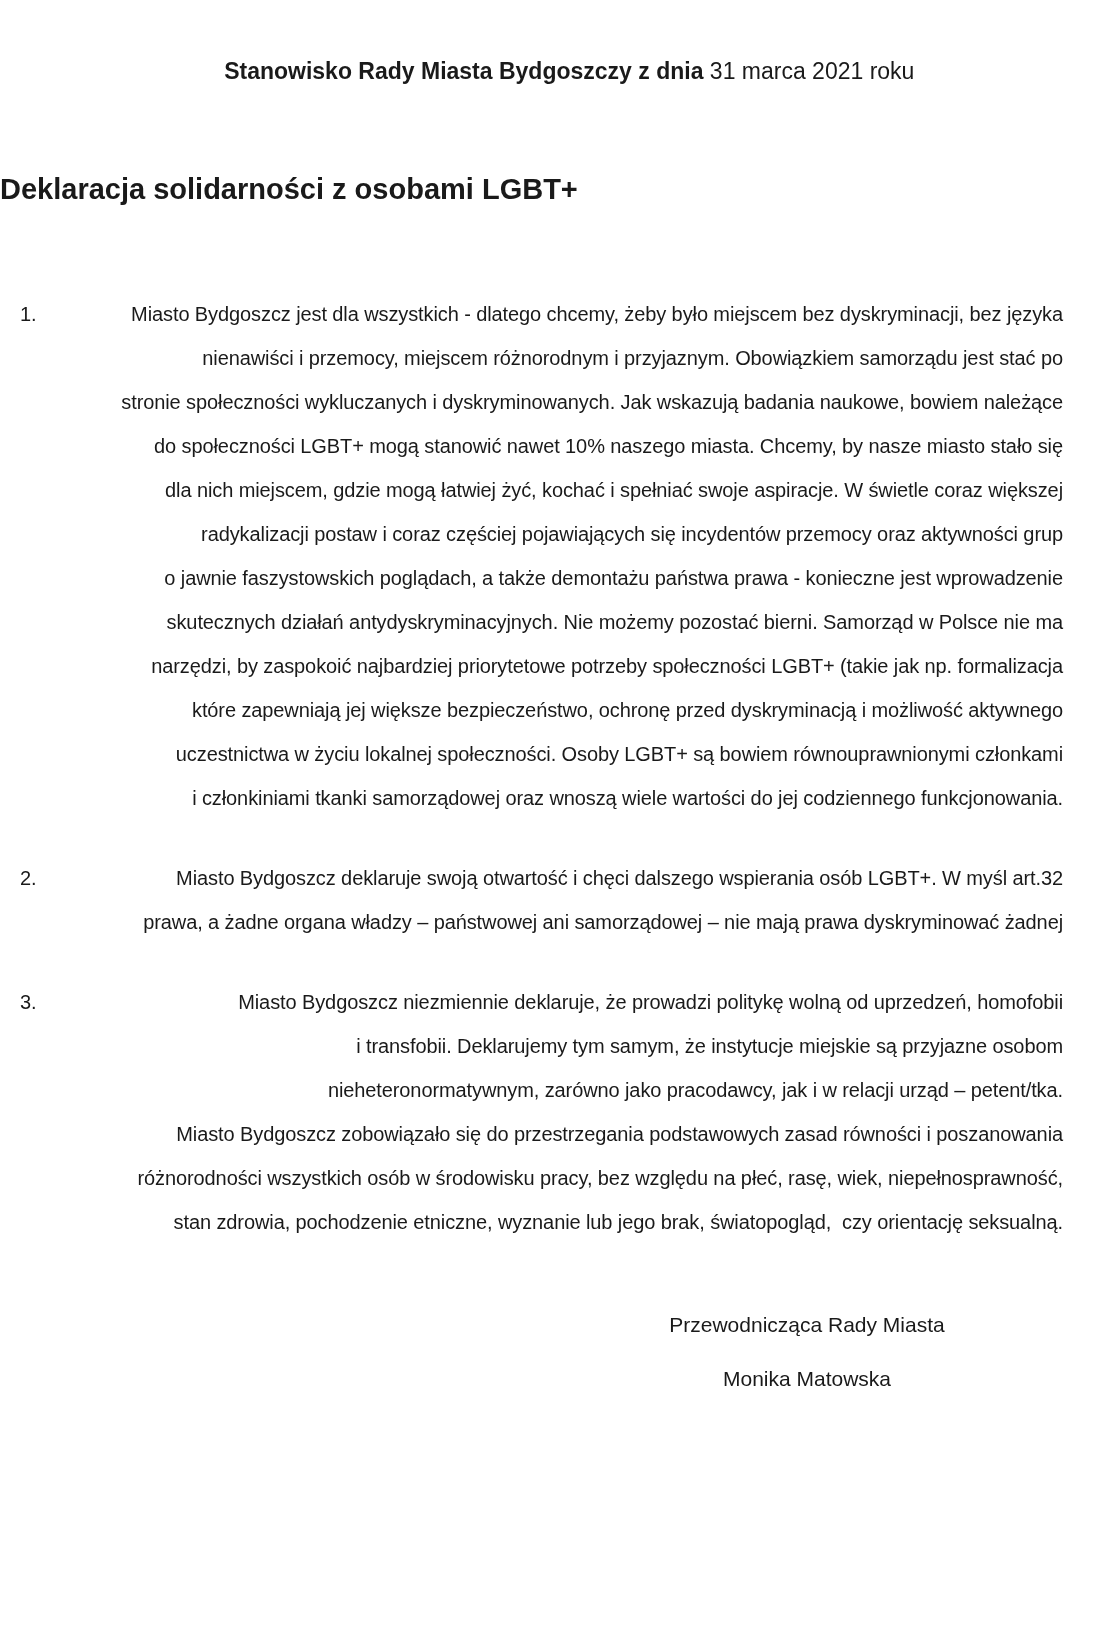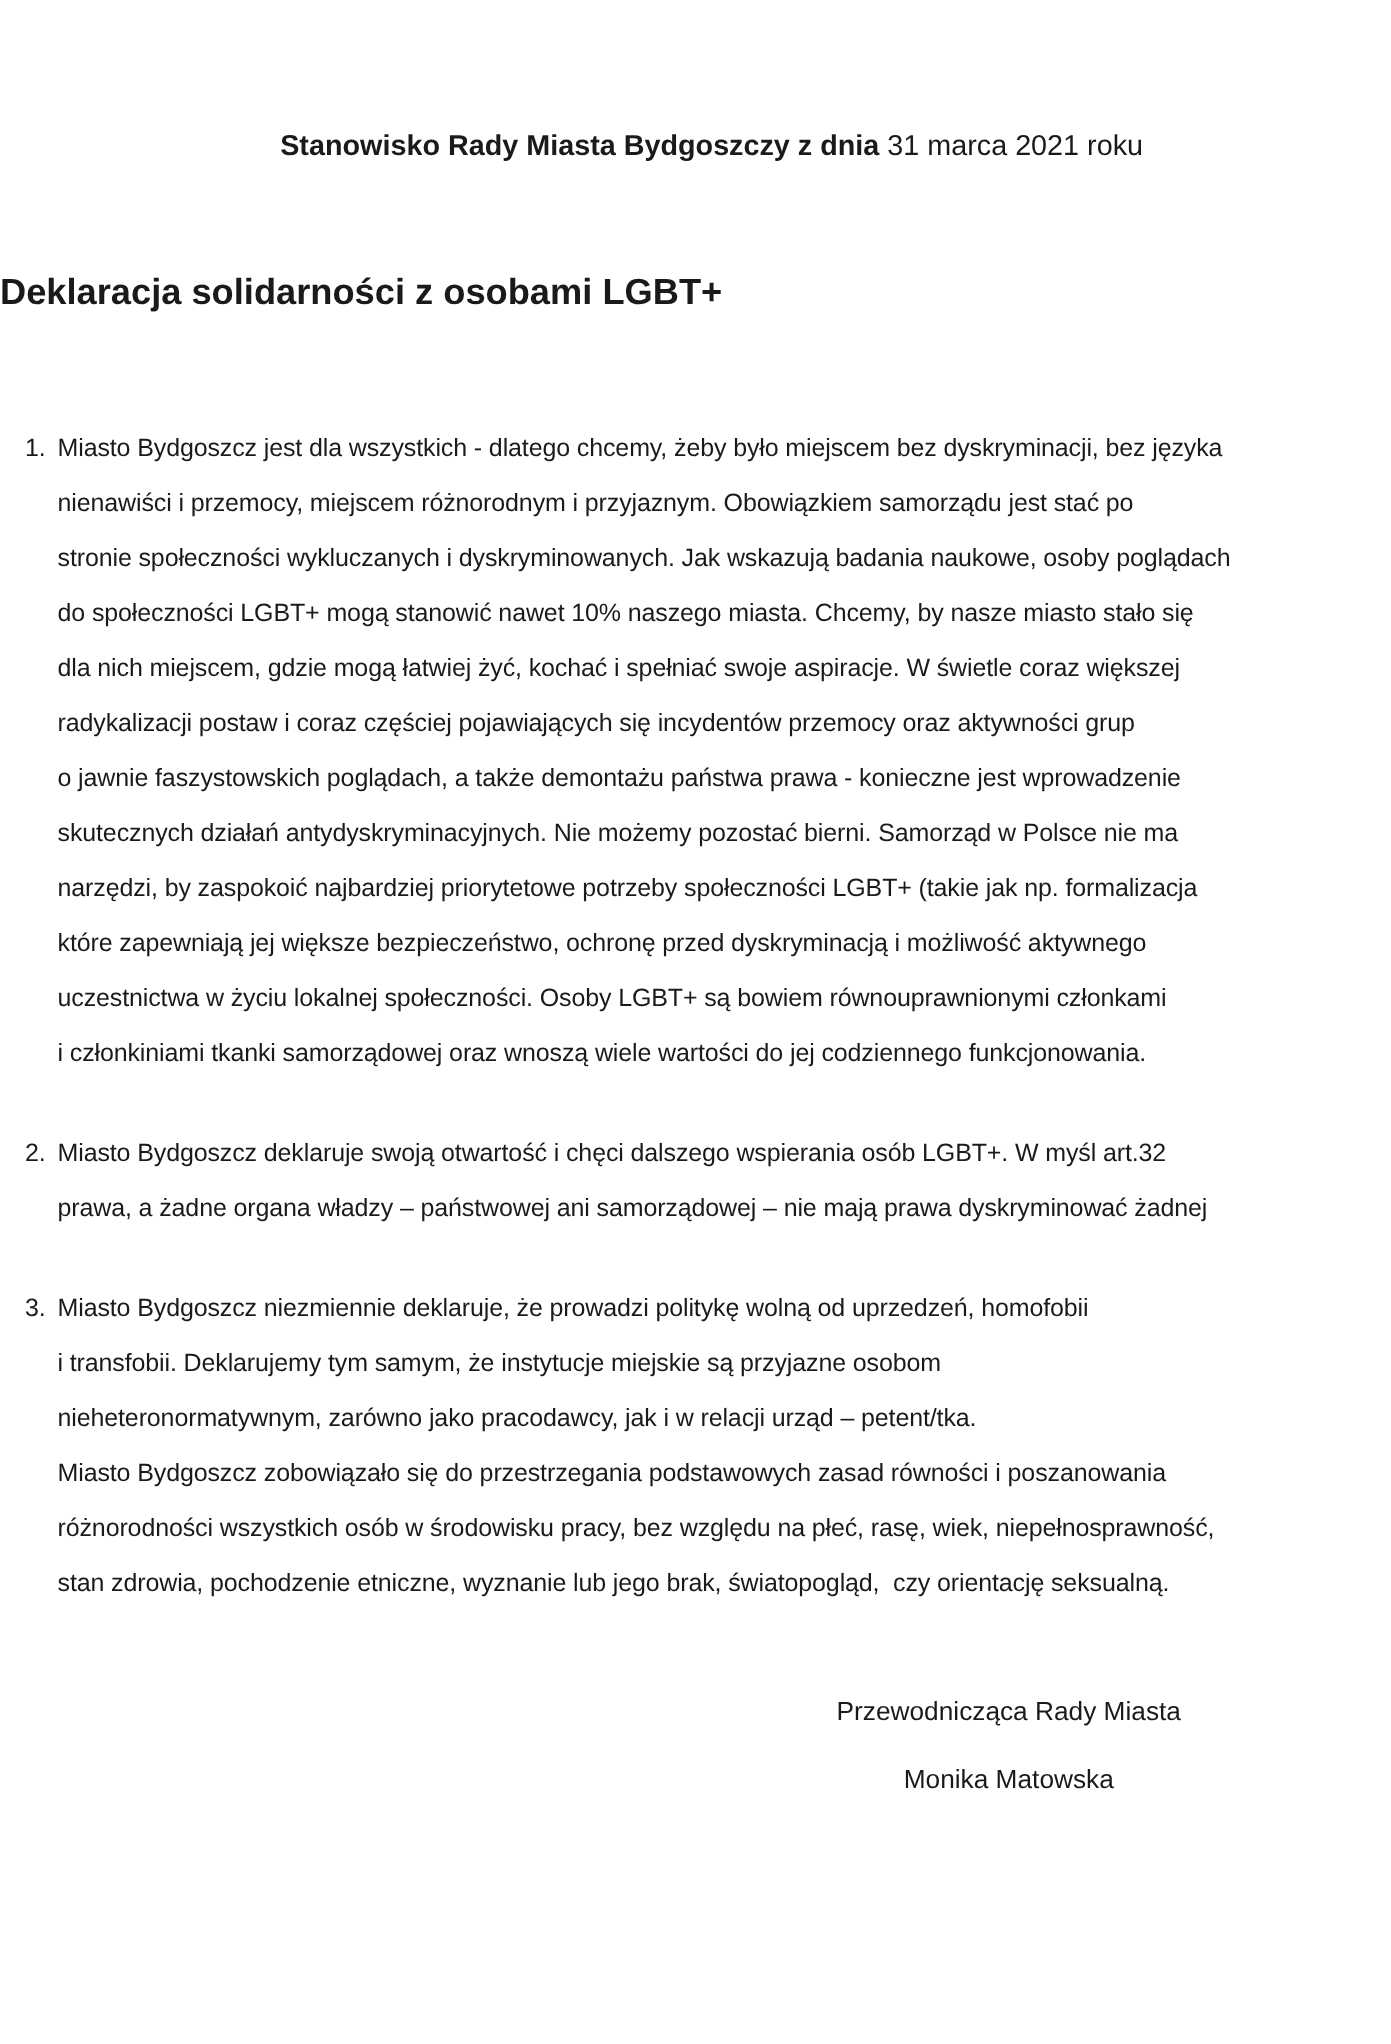--- a/index.html
+++ b/index.html
@@ -12,21 +12,21 @@
     width: 1113px;
     height: 1635px;
     margin: 0 auto;
     background: var(--bg-color, #ffffff);
     color: var(--text-color, #1a1a1a);
     font-family: "Liberation Sans", "DejaVu Sans", sans-serif;
     overflow: hidden;
     box-sizing: border-box;
   }
   .doc-header {
-    padding-top: 71px;
+    padding-top: 26px;
     text-align: center;
     font-size: 23px;
     line-height: 30px;
     white-space: pre;
   }
   .doc-header .hdr-bold { font-weight: 700; }
   .doc-header .hdr-regular { font-weight: 400; }
   .doc-title {
     margin: 56px 0 0 0;
     font-size: 29px;
@@ -47,20 +47,21 @@
   }
   .item-number {
     flex: 0 0 26px;
     line-height: 44px;
     white-space: pre;
   }
   .item-lines { flex: 1 1 auto; }
   .item-lines .line {
     line-height: 44px;
     white-space: pre;
+    text-align: right;
   }
   .signature {
     width: 400px;
     margin: 66px 106px 12px auto;
     text-align: center;
     font-size: 21px;
   }
   .sig-role { line-height: 30px; }
   .sig-name { line-height: 30px; margin-top: 24px; }
 </style>
@@ -74,21 +75,21 @@
   </div>
 
   <h1 class="doc-title">Deklaracja solidarności z osobami LGBT+</h1>
 
   <ol class="doc-body" id="declaration-list">
   <li class="doc-item">
     <span class="item-number">1.</span>
     <div class="item-lines">
           <div class="line">Miasto Bydgoszcz jest dla wszystkich - dlatego chcemy, żeby było miejscem bez dyskryminacji, bez języka</div>
           <div class="line">nienawiści i przemocy, miejscem różnorodnym i przyjaznym. Obowiązkiem samorządu jest stać po</div>
-          <div class="line">stronie społeczności wykluczanych i dyskryminowanych. Jak wskazują badania naukowe, osoby poglądach</div>
+          <div class="line">stronie społeczności wykluczanych i dyskryminowanych. Jak wskazują badania naukowe, bowiem należące</div>
           <div class="line">do społeczności LGBT+ mogą stanowić nawet 10% naszego miasta. Chcemy, by nasze miasto stało się</div>
           <div class="line">dla nich miejscem, gdzie mogą łatwiej żyć, kochać i spełniać swoje aspiracje. W świetle coraz większej</div>
           <div class="line">radykalizacji postaw i coraz częściej pojawiających się incydentów przemocy oraz aktywności grup</div>
           <div class="line">o jawnie faszystowskich poglądach, a także demontażu państwa prawa - konieczne jest wprowadzenie</div>
           <div class="line">skutecznych działań antydyskryminacyjnych. Nie możemy pozostać bierni. Samorząd w Polsce nie ma</div>
           <div class="line">narzędzi, by zaspokoić najbardziej priorytetowe potrzeby społeczności LGBT+ (takie jak np. formalizacja</div>
           <div class="line">które zapewniają jej większe bezpieczeństwo, ochronę przed dyskryminacją i możliwość aktywnego</div>
           <div class="line">uczestnictwa w życiu lokalnej społeczności. Osoby LGBT+ są bowiem równouprawnionymi członkami</div>
           <div class="line">i członkiniami tkanki samorządowej oraz wnoszą wiele wartości do jej codziennego funkcjonowania.</div>
         </div>

